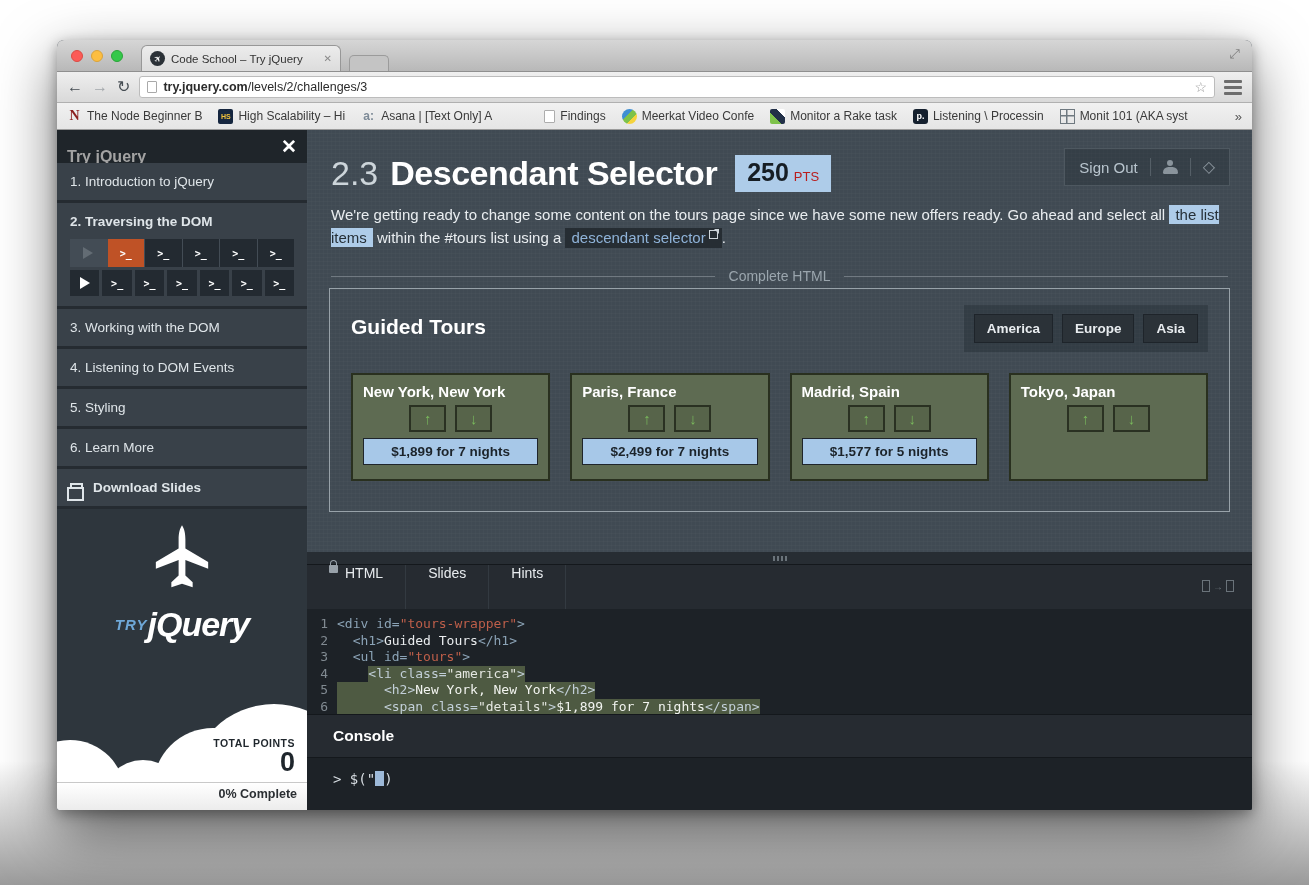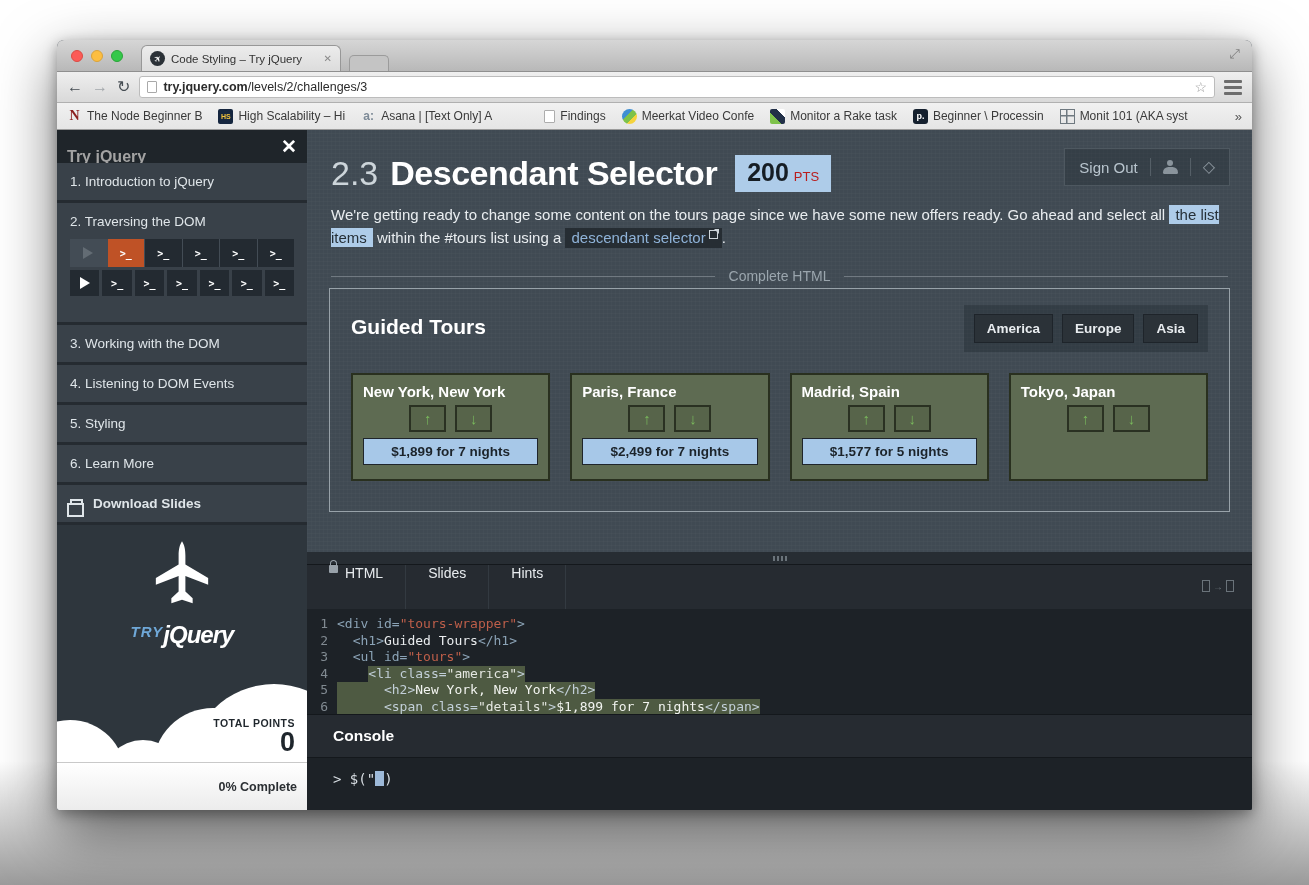--- a/index.html
+++ b/index.html
@@ -67,21 +67,21 @@
   .bm-overflow { margin-left:auto; color:#555; font-size:13px; }
   
   .app { display:flex; height:680px; }
   
   .sidebar { width:250px; flex:none; background:#2e363d; display:flex; flex-direction:column; }
   .sb-header { height:33px; background:#1f252a; display:flex; align-items:center; padding:0 10px; flex:none; }
   .sb-title { color:#a3a3a3; font-weight:bold; font-size:16px;margin-top:20px; }
   .sb-close { margin-left:auto; color:#fff; font-size:19px; font-weight:bold; cursor:pointer; }
   .sb-item { background:#394149; border-bottom:3px solid #252b31; color:#dfe5e9; font-size:13.5px;
     padding:11px 13px; flex:none; }
-  .sb-item.expanded { padding-bottom:26px; }
+  .sb-item.expanded { padding-bottom:10px;font-weight:bold; }
   .ch-rows { margin-top:10px; }
   .ch-row1 { display:flex; gap:1px; background:#434c55; padding:0; }
   .ch-row1 .ch-cell { width:37.5px; height:28px; }
   .ch-row1 .ch-cell.play { background:transparent; }
   .ch-row2 { display:flex; gap:3px; margin-top:3px; }
   .ch-row2 .ch-cell { width:30.5px; height:26px; }
   .ch-cell { background:#232a31; display:flex; align-items:center; justify-content:center; cursor:pointer; }
   .ch-cell.active { background:#bf5226; }
   .ch-cell.play::after { content:''; width:0; height:0;
     border-left:10px solid #fff; border-top:6px solid transparent; border-bottom:6px solid transparent; }
@@ -89,33 +89,33 @@
   .ch-cell.term::after { content:'>_'; font-family:"DejaVu Sans Mono", monospace;
     font-weight:bold; font-size:10px; color:#fff; }
   .sb-download { display:flex; align-items:center; gap:10px; font-weight:bold; }
   .slides-ic { width:13px; height:10px; border:2px solid #dfe5e9; position:relative; flex:none; }
   .slides-ic::before { content:''; position:absolute; left:-5px; top:2px; width:13px; height:10px;
     border:2px solid #dfe5e9; background:#394149; }
   .sb-logo { flex:1; position:relative; overflow:hidden; background:#2e363d; }
   .plane-logo { position:absolute; left:50%; top:14px; transform:translateX(-50%); }
   .wordmark { position:absolute; top:96px; width:100%; text-align:center; white-space:nowrap; }
   .wordmark .try { color:#6fa8d8; font-size:15px; font-weight:bold; font-style:italic; letter-spacing:1px; vertical-align:6px; }
-  .wordmark .jq { color:#fff; font-size:24px; font-weight:bold; font-style:italic; letter-spacing:-1px; }
+  .wordmark .jq { color:#fff; font-size:34px; font-weight:bold; font-style:italic; letter-spacing:-1px; }
   .clouds { position:absolute; left:0; right:0; bottom:0; height:86px; }
   .cloud { position:absolute; background:#fff; border-radius:50%; }
   .cl1 { width:110px; height:110px; left:-42px; bottom:-68px; }
   .cl2 { width:84px;  height:84px;  left:44px;  bottom:-62px; }
   .cl3 { width:120px; height:120px; left:96px;  bottom:-66px; }
   .cl4 { width:170px; height:170px; right:-52px; bottom:-92px; }
   .cloud-fill { position:absolute; left:0; right:0; bottom:-4px; height:14px; background:#fff; }
   .points { position:absolute; right:12px; bottom:6px; text-align:right; color:#1f262c; z-index:2; }
   .points .lbl { font-size:10.5px; font-weight:bold; letter-spacing:.5px; }
   .points .val { font-size:27px; font-weight:bold; line-height:1; }
-  .progress { height:48px; flex:none; background:linear-gradient(#ffffff,#ececec); border-top:1px solid #c9c9c9;
-    display:flex; align-items:center; justify-content:flex-end; padding:4px 10px; }
+  .progress { height:28px; flex:none; background:linear-gradient(#ffffff,#ececec); border-top:1px solid #c9c9c9;
+    display:flex; justify-content:flex-end; padding:4px 10px; }
   .progress span { font-size:12.5px; font-weight:bold; color:#2b2f33; }
   
   .main { flex:1; display:flex; flex-direction:column; background-color:#404a53;
     background-image:
       repeating-linear-gradient(0deg,  rgba(255,255,255,.018) 0 1px, transparent 1px 4px),
       repeating-linear-gradient(90deg, rgba(255,255,255,.014) 0 1px, transparent 1px 4px); }
   .header-sec { height:138px; flex:none; position:relative; padding:14px 24px 0; }
   .signout { position:absolute; top:18px; right:22px; height:38px; border:1px solid #4e5860;
     background:rgba(35,42,48,.35); display:flex; align-items:center; padding:0 14px; gap:12px; }
   .signout-label { color:#b9c5ce; font-size:15px; }
@@ -190,21 +190,21 @@
   <div class="titlebar">
     <div class="lights">
       <span class="light red"></span>
       <span class="light yellow"></span>
       <span class="light green"></span>
     </div>
     <div class="tab">
       <span class="favicon">
           <span>✈</span>
         </span>
-      <span class="tab-title">Code Styling – Try jQuery</span>
+      <span class="tab-title">Code School – Try jQuery</span>
       <span class="tab-close">✕</span>
     </div>
     <div class="newtab-stub"></div>
     <span class="resize-glyph">⤢</span>
   </div>
 
   <div class="navbar">
     <span class="nav-icon">←</span>
     <span class="nav-icon disabled">→</span>
     <span class="nav-icon">↻</span>
@@ -252,21 +252,21 @@
         <span>Meerkat Video Confe</span>
       </span>
 
       <span class="bm">
         <span class="bi rake"></span>
         <span>Monitor a Rake task</span>
       </span>
 
       <span class="bm">
         <span class="bi processing">p.</span>
-        <span>Beginner \ Processin</span>
+        <span>Listening \ Processin</span>
       </span>
 
       <span class="bm">
         <span class="bi monit"></span>
         <span>Monit 101 (AKA syst</span>
       </span>
     <span class="bm-overflow">»</span>
     </div>
 
   <div class="app">
@@ -339,21 +339,21 @@
           <span class="signout-label">Sign Out</span>
           <span class="so-sep"></span>
           <span class="person-ic"></span>
           <span class="so-sep"></span>
           <span class="diamond-ic">◇</span>
         </div>
         <div class="page-title">
           <span class="pt-num">2.3</span>
           <span class="pt-name">Descendant Selector</span>
           <span class="pts-badge">
-            <span class="num">200</span>
+            <span class="num">250</span>
             <span class="unit">PTS</span>
           </span>
         </div>
         <div class="desc">
           <span>We're getting ready to change some content on the tours page since we have some new offers ready. Go ahead and select all </span><span class="hl-blue">the list items</span><span> within the #tours list using a </span><span class="link-box"><span>descendant selector</span><span class="ext-ic"></span></span><span>.</span>
         </div>
       </div>
 
       <div class="label-row">
         <span class="hline"></span>

